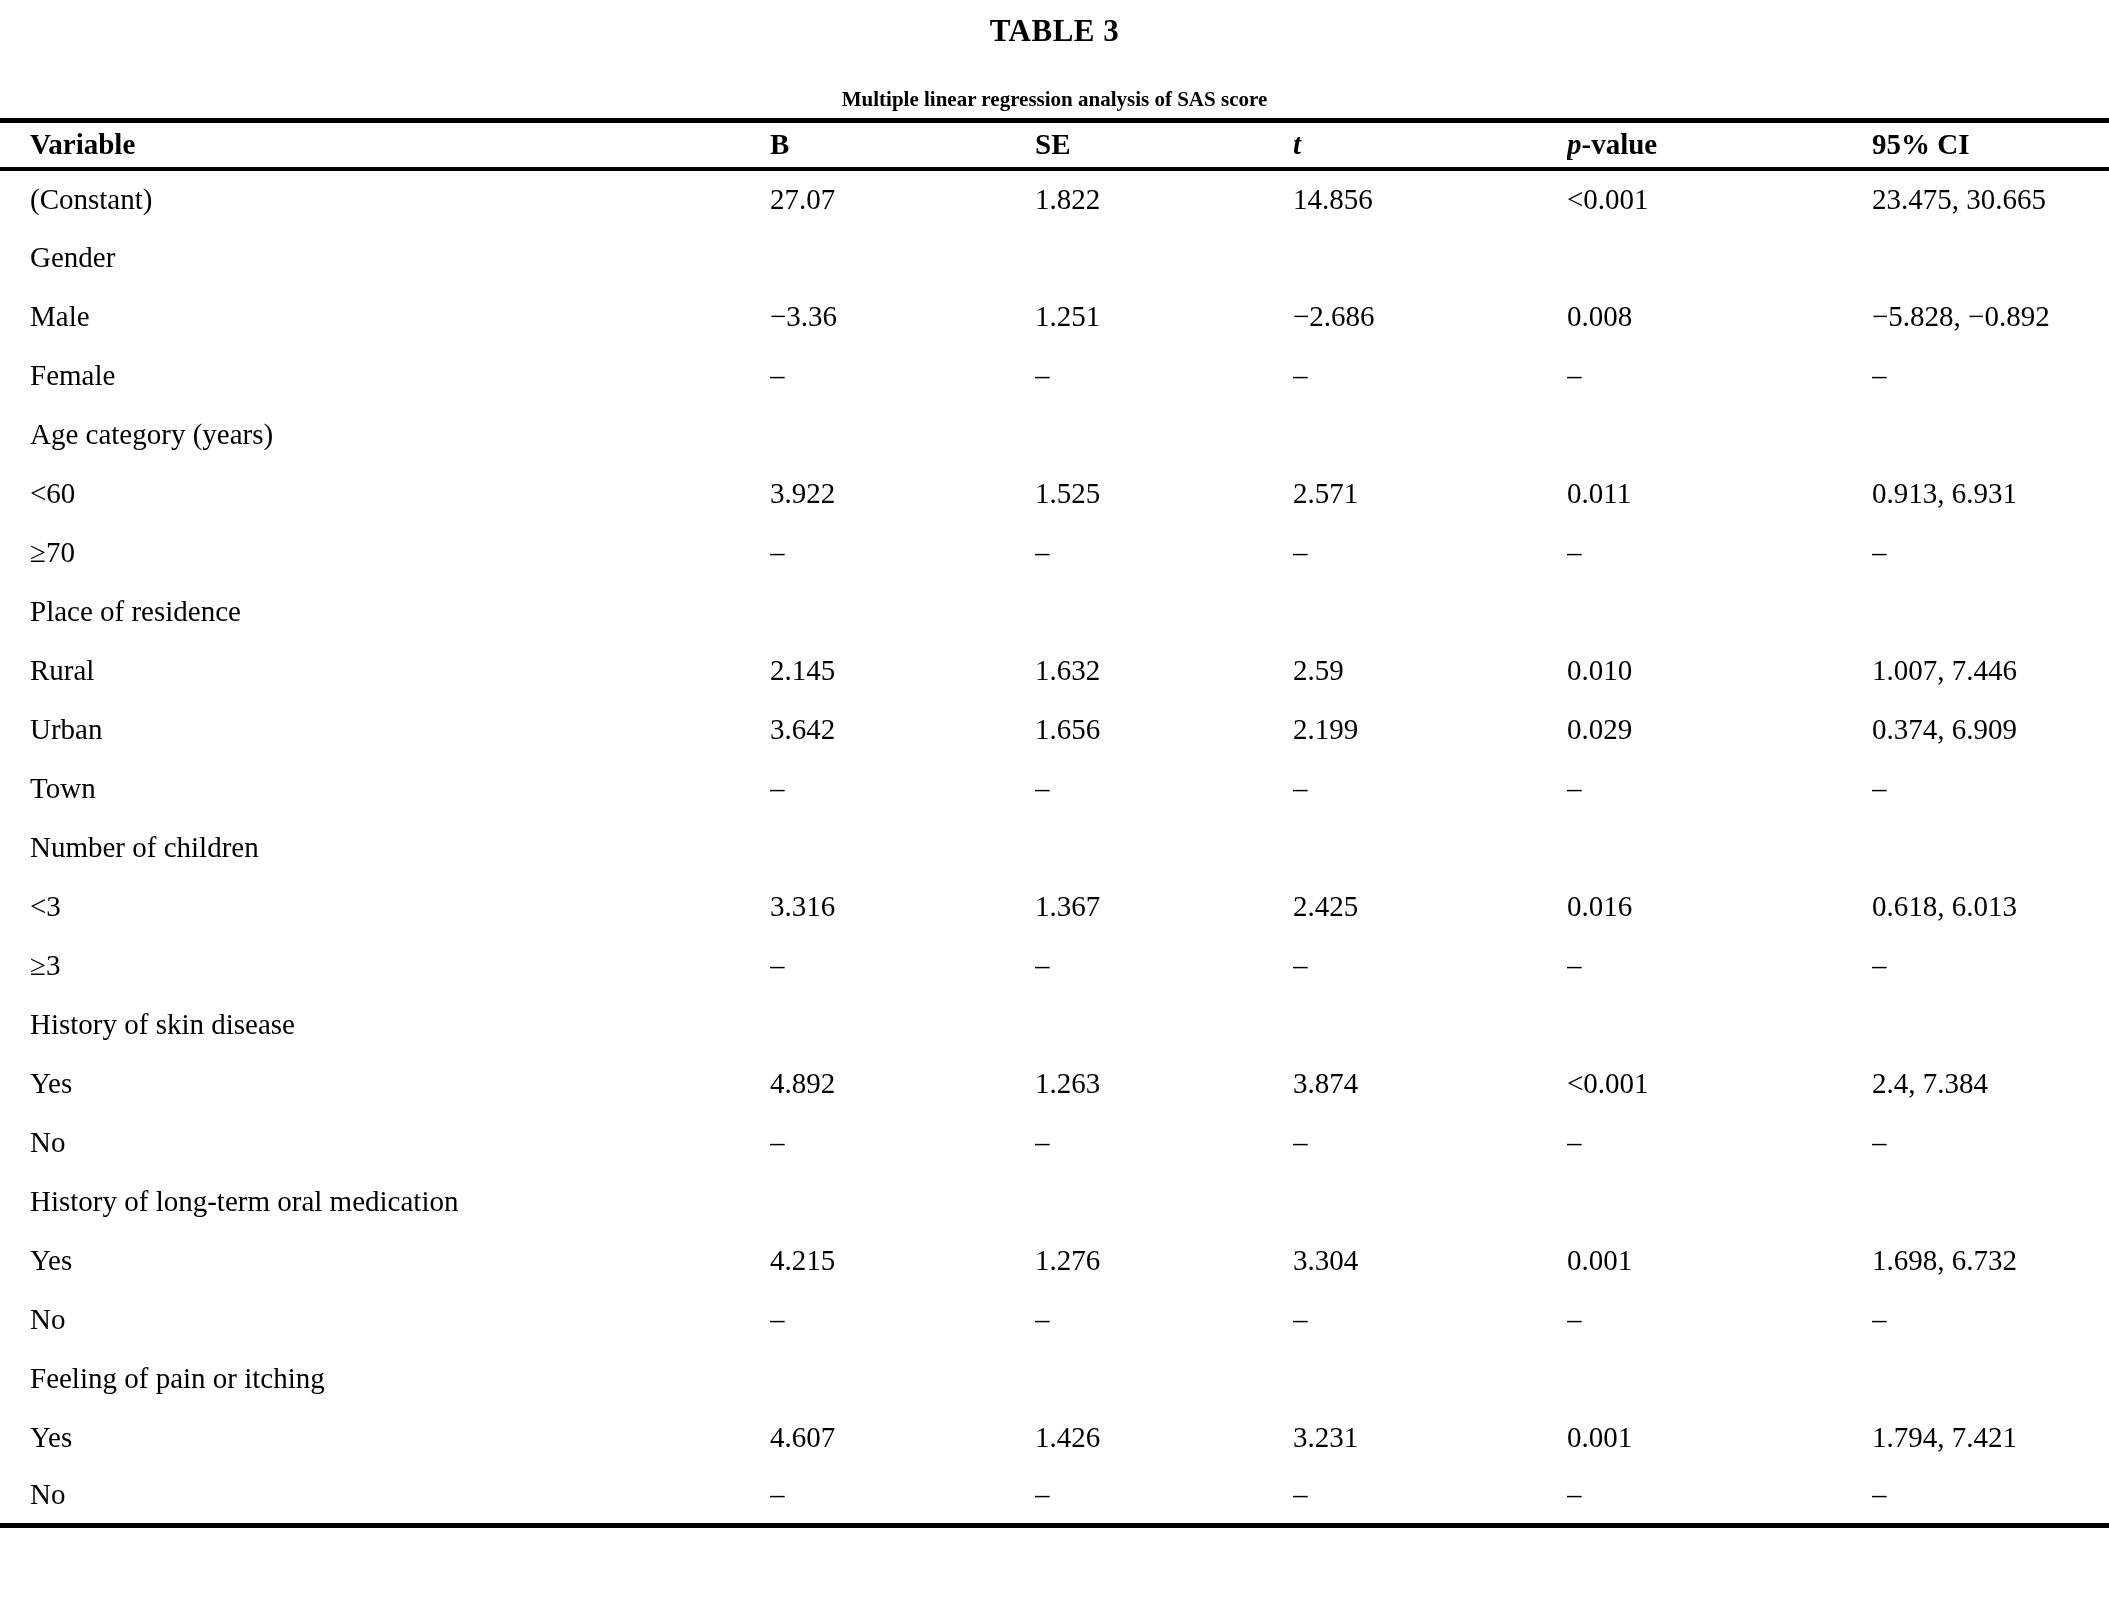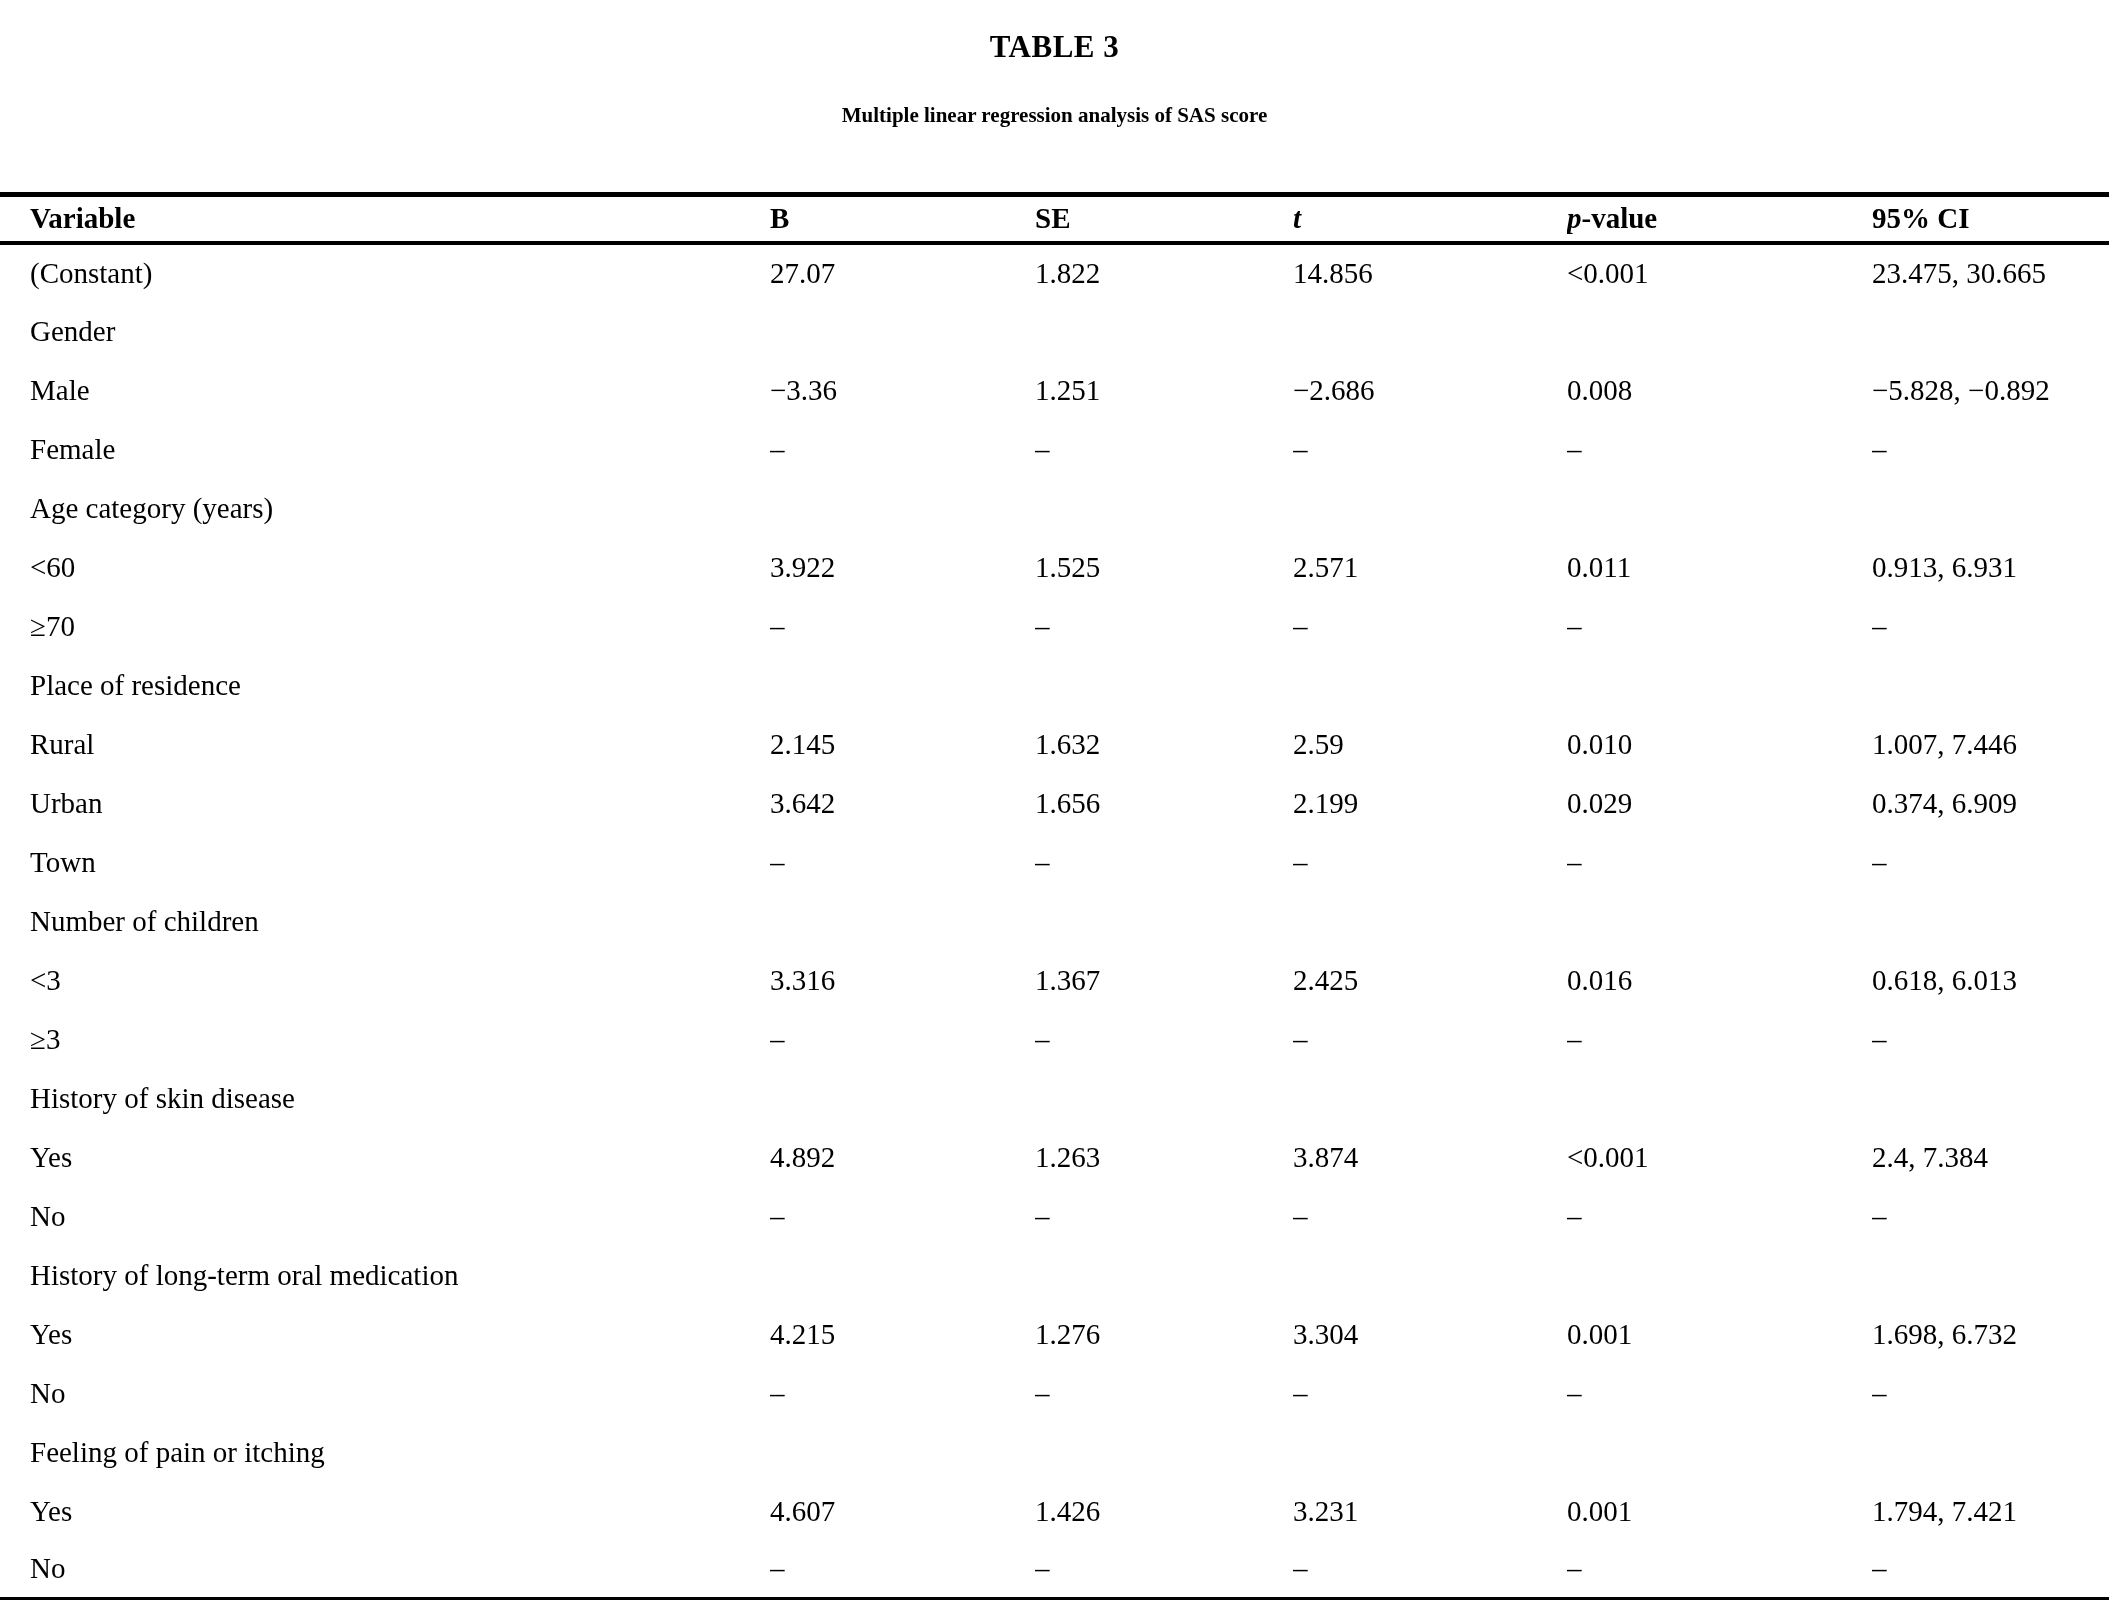--- a/index.html
+++ b/index.html
@@ -10,37 +10,36 @@
     font-family: "Liberation Serif", serif;
   }
   .page {
     position: relative;
     width: 2109px;
     height: 1600px;
     background: #ffffff;
     overflow: hidden;
   }
   .title {
-    padding-top: 28px;
+    padding-top: 12px;
     text-align: center;
     font-weight: bold;
     font-size: 31px;
     line-height: 38px;
     letter-spacing: 0.5px;
   }
   .subtitle {
     margin-top: 30px;
     text-align: center;
     font-weight: bold;
     font-size: 21px;
     line-height: 38px;
   }
   table.reg-table {
     width: 2109px;
-    margin-top: 58px;
     border-collapse: collapse;
     table-layout: fixed;
     border-top: 5px solid #000000;
     border-bottom: 5px solid #000000;
     font-size: 29px;
   }
   thead {
     border-bottom: 4px solid #000000;
   }
   thead tr {

